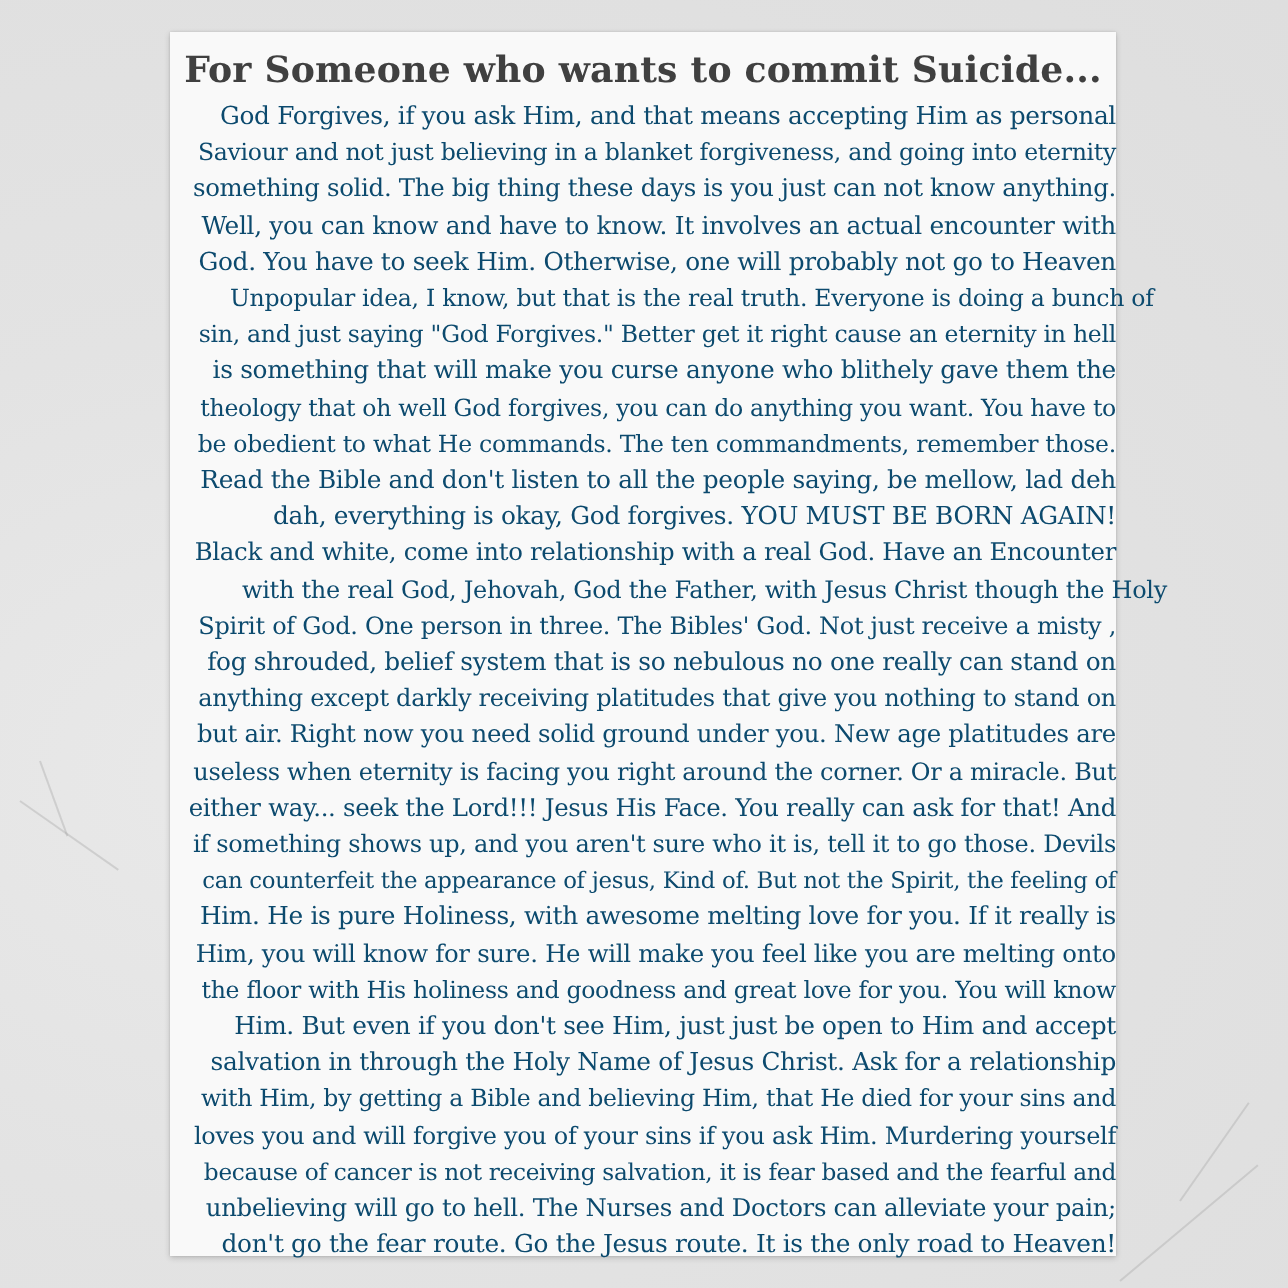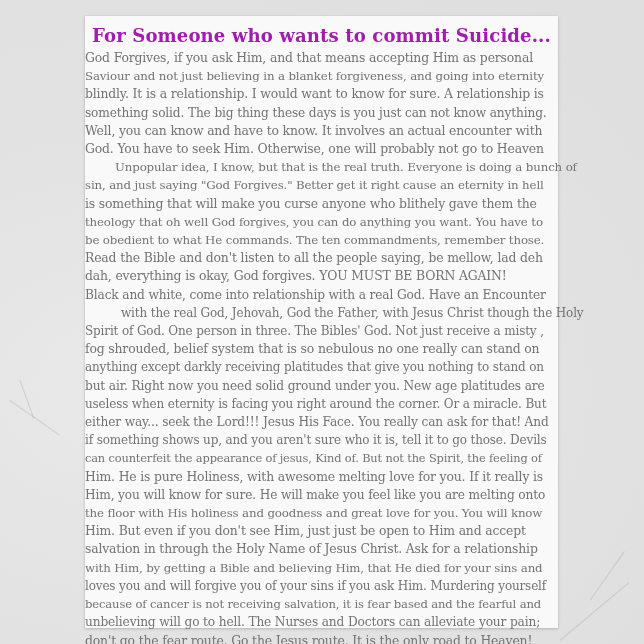--- a/index.html
+++ b/index.html
@@ -14,45 +14,44 @@
     transform-origin:left center;
   }
   .flyer {
     position:absolute; left:85px; top:16px; width:473px; height:612px;
     background:#f9f9f9;
     box-shadow: 0 1px 3px rgba(0,0,0,0.18), 0 0 1px rgba(0,0,0,0.12);
     box-sizing:border-box;
     padding-top:8px;
   }
   .title {
-    text-align:center; font-size:19.5px; color:#a21caf;
+    text-align:center; font-size:19.5px; color:#404040;
     line-height:24px; margin:0 0 1px 0; letter-spacing:0.1px;
     white-space:nowrap;
   }
   .body-lines { margin:0; padding:0; }
   .line {
-    display:block; text-align:left; white-space:nowrap;
-    font-size:12.4px; line-height:18.2px; color:#737373;
+    display:block; text-align:right; white-space:nowrap;
+    font-size:12.4px; line-height:18.2px; color:#0c4a6e;
     letter-spacing:-0.15px;
   }
 </style>
 </head>
 <body>
 
 <div class="marble-vein" style="left:10px;top:400px;width:60px;transform:rotate(35deg);"></div>
 <div class="marble-vein" style="left:20px;top:380px;width:40px;transform:rotate(70deg);"></div>
 <div class="marble-vein" style="left:560px;top:640px;width:90px;transform:rotate(-40deg);"></div>
 <div class="marble-vein" style="left:590px;top:600px;width:60px;transform:rotate(-55deg);"></div>
 
 <div class="flyer">
   <h1 class="title" style="display: block; font-size: 18.1px;">For Someone who wants to commit Suicide...</h1>
   <div class="body-lines">
     <span class="line" style="display: block;">God Forgives, if you ask Him, and that means accepting Him as personal</span>
     <span class="line" style="display: block; font-size: 11.8px;">Saviour and not just believing in a blanket forgiveness, and going into eternity</span>
-    <span class="line" style="display: block;">blindly. It is a relationship. I would want to know for sure. A relationship is</span>
     <span class="line" style="display: block; font-size: 12.2px;">something solid. The big thing these days is you just can not know anything.</span>
     <span class="line" style="display: block;">Well, you can know and have to know. It involves an actual encounter with</span>
     <span class="line" style="display: block;">God. You have to seek Him. Otherwise, one will probably not go to Heaven</span>
     <span class="line" style="display: block; font-size: 11.8px; padding-left: 30px;">Unpopular idea, I know, but that is the real truth.  Everyone is doing a bunch of</span>
     <span class="line" style="display: block; font-size: 11.8px;">sin, and just saying "God Forgives."  Better get it right cause an eternity in hell</span>
     <span class="line" style="display: block;">is something that will make you  curse anyone who blithely gave them the</span>
     <span class="line" style="display: block; font-size: 11.8px;">theology that oh well God forgives, you can do anything you want.  You have to</span>
     <span class="line" style="display: block; font-size: 11.8px;">be obedient to what He commands.  The ten commandments, remember those.</span>
     <span class="line" style="display: block;">Read the Bible  and don't listen to all the people saying, be mellow,    lad deh</span>
     <span class="line" style="display: block;">dah, everything is okay, God forgives.  YOU MUST BE BORN AGAIN!</span>

